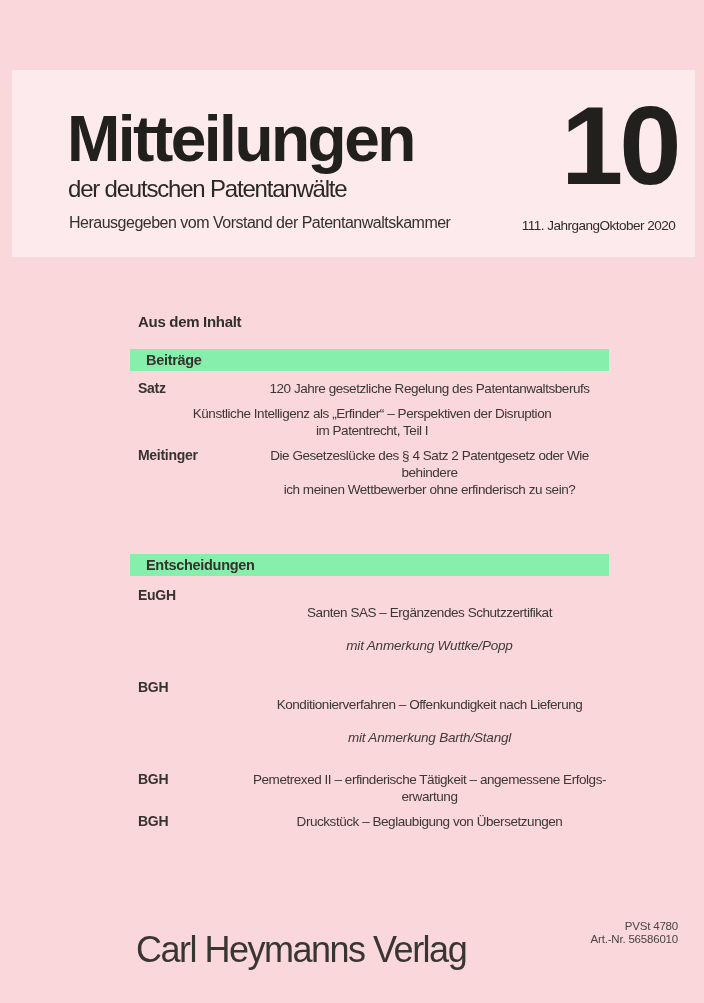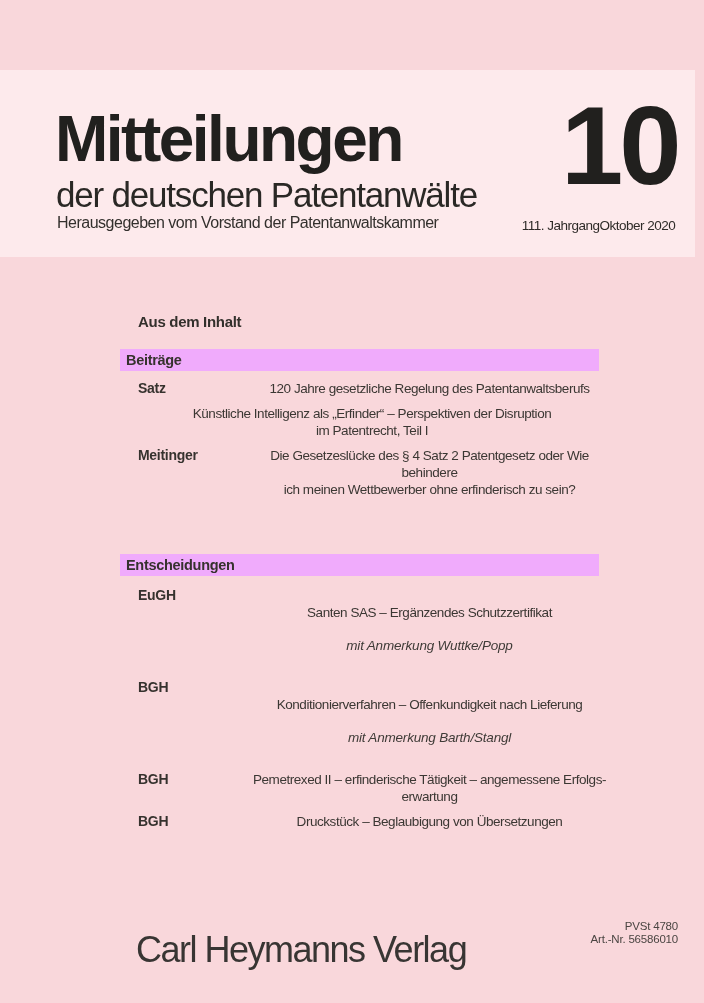--- a/index.html
+++ b/index.html
@@ -7,31 +7,31 @@
     width: 704px; height: 1003px;
     background: #f9d7db;
     font-family: "Liberation Sans", sans-serif;
     color: #3b3835;
     overflow: hidden;
   }
   .page { position: relative; width: 704px; height: 1003px; background: #f9d7db; }
 
   
   .panel { position: absolute; top: 70px; height: 187px; background: #fdeaec; }
-  .panel-left  { left: 0; width: 562px; }
+  .panel-left  { left: 12px; width: 562px; }
   .panel-right { left: 502px; width: 193px; }
 
   .masthead-title {
     position: absolute; left: 55px; top: 37px;
     font-size: 64px; font-weight: 700; line-height: 1;
     letter-spacing: -2.5px; color: #21201e; white-space: nowrap;
   }
   .masthead-subtitle {
     position: absolute; left: 56px; top: 107px;
-    font-size: 35px; font-weight: 400; line-height: 1;
+    font-size: 24px; font-weight: 400; line-height: 1;
     letter-spacing: -1.2px; color: #2a2825; white-space: nowrap;
   }
   .masthead-publisher {
     position: absolute; left: 57px; top: 145px;
     font-size: 16px; font-weight: 400; line-height: 1;
     letter-spacing: -0.5px; color: #33302d; white-space: nowrap;
   }
 
   .issue-number {
     position: absolute; left: 59px; top: 20px;
@@ -45,24 +45,24 @@
     color: #2e2b28; white-space: nowrap;
   }
 
   
   .toc-heading {
     position: absolute; left: 138px; top: 314px;
     font-size: 15px; font-weight: 700; line-height: 16px;
     letter-spacing: -0.3px; color: #33302c;
   }
   .section-bar {
-    position: absolute; left: 120px; width: 479px; height: 22px;
-    background: #f0abfc;
+    position: absolute; left: 130px; width: 479px; height: 22px;
+    background: #86efac;
     display: flex; align-items: center;
-    padding-left: 6px; box-sizing: border-box;
+    padding-left: 16px; box-sizing: border-box;
     font-size: 14.5px; font-weight: 700; letter-spacing: -0.3px;
     color: #36322e;
   }
   .bar-1 { top: 349px; }
   .bar-2 { top: 554px; }
 
   .toc-rows { position: absolute; left: 133px; width: 478px; }
   .rows-1 { top: 380px; }
   .rows-2 { top: 587px; }
 

